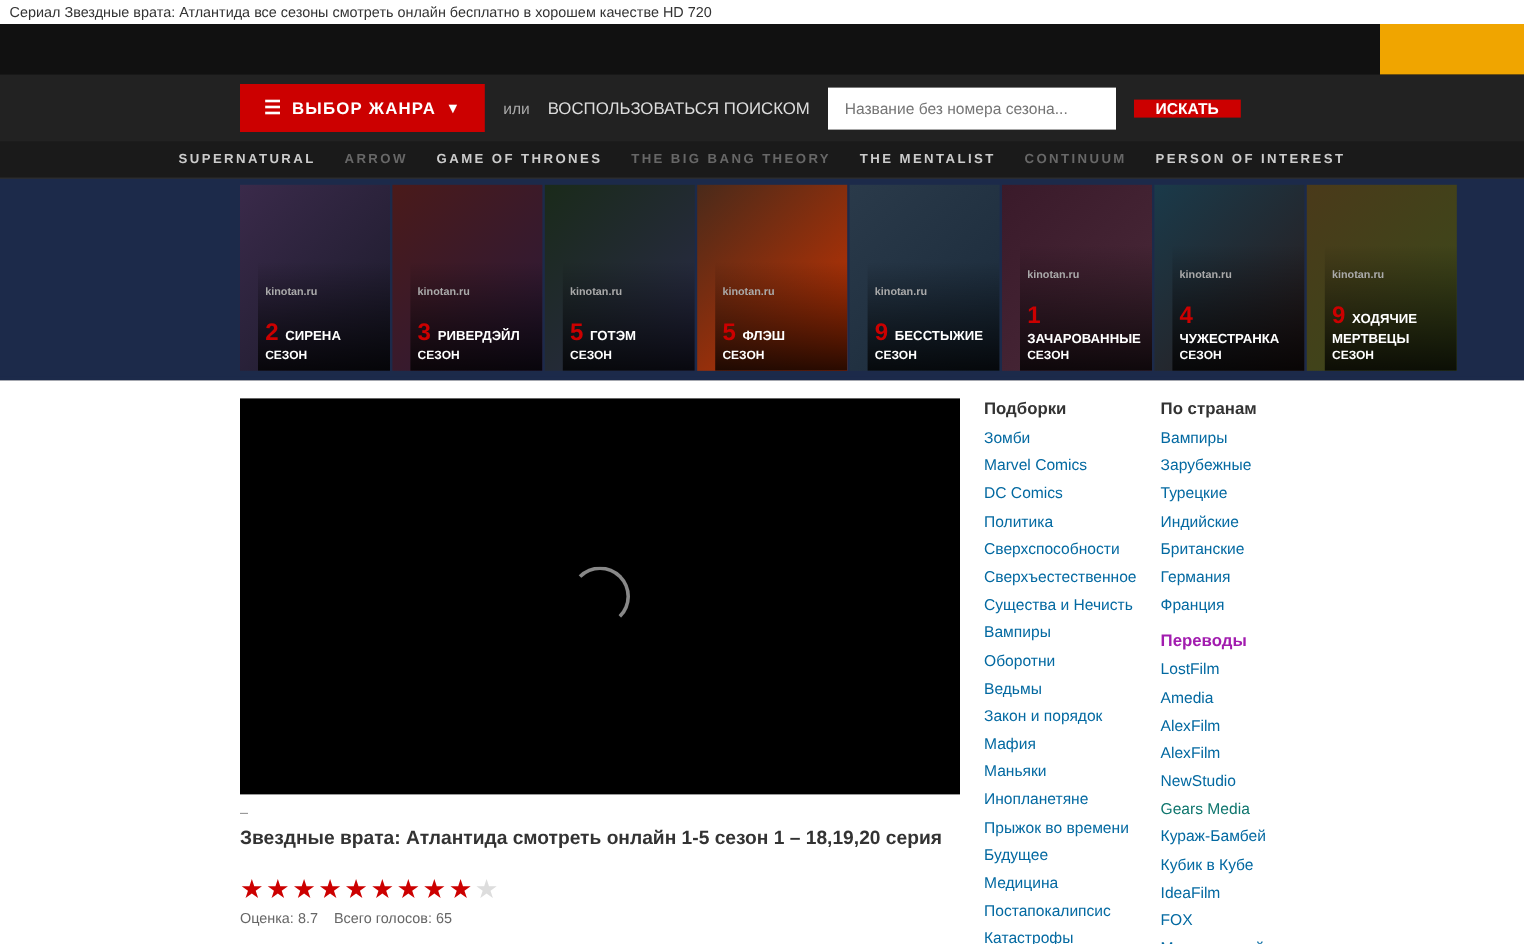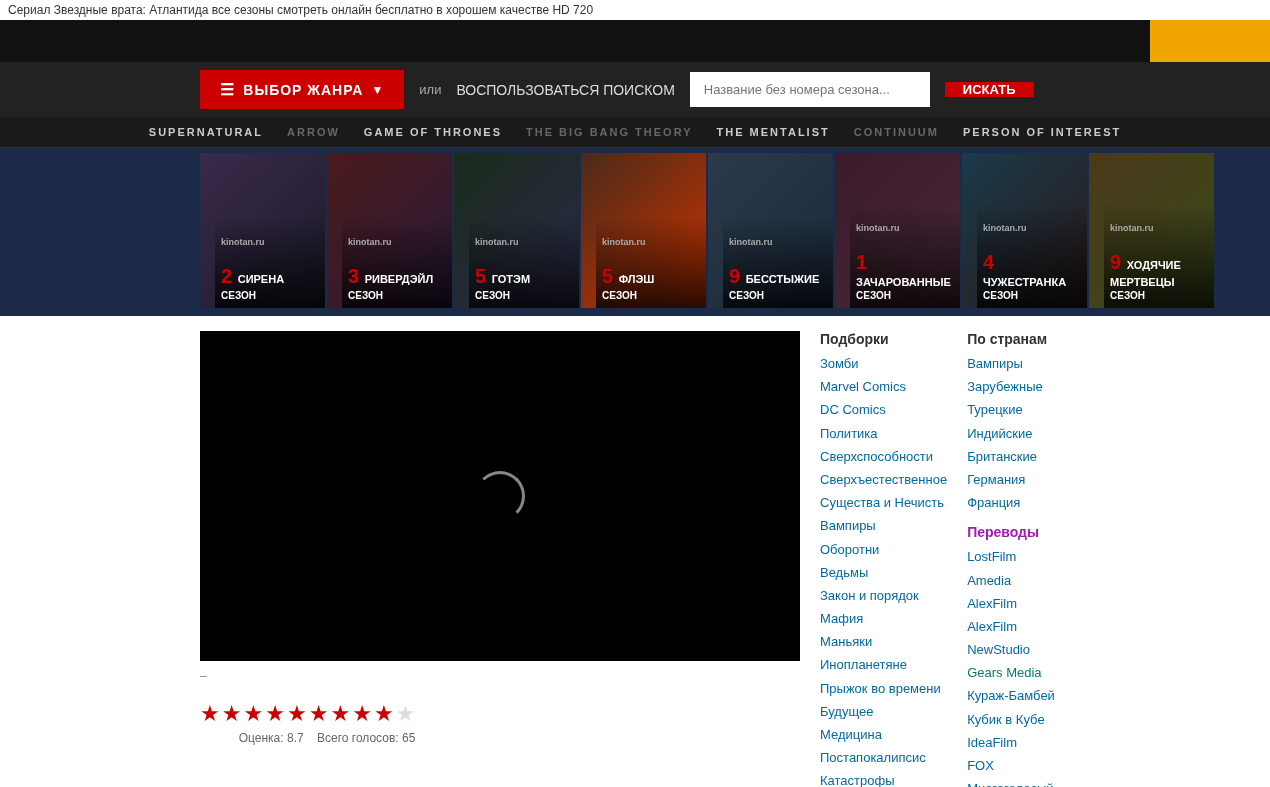--- a/index.html
+++ b/index.html
@@ -236,21 +236,21 @@
       display: flex;
       gap: 2px;
       font-size: 22px;
       color: #cc0000;
     }
     .star-filled { color: #cc0000; }
     .star-empty { color: #ddd; }
     #rating-info {
       font-size: 12px;
       color: #666;
-      text-align: right;
+      text-align: left;
       margin-top: 4px;
     }
 
     
     #sidebar {
       width: 250px;
       flex-shrink: 0;
       background: #fff;
       color: #333;
     }
@@ -346,20 +346,21 @@
   </div>
 
 <div id="main-content">
 
   <div id="video-section">
     <div id="video-player">
       <div class="loading-spinner" style="width:50px;height:50px;border:3px solid transparent;border-top-color:#888;border-right-color:#888;border-radius:50%;"></div>
     </div>
     <div id="video-title-area">
       <div id="video-dash">–</div>
+      <div id="video-title">Звездные врата: Атлантида смотреть онлайн 1-5 сезон 1 – 18,19,20 серия</div>
     </div>
     <div id="rating-section">
       <div>
         <div id="stars-row">
           <span class="star-filled">★</span>
           <span class="star-filled">★</span>
           <span class="star-filled">★</span>
           <span class="star-filled">★</span>
           <span class="star-filled">★</span>
           <span class="star-filled">★</span>

